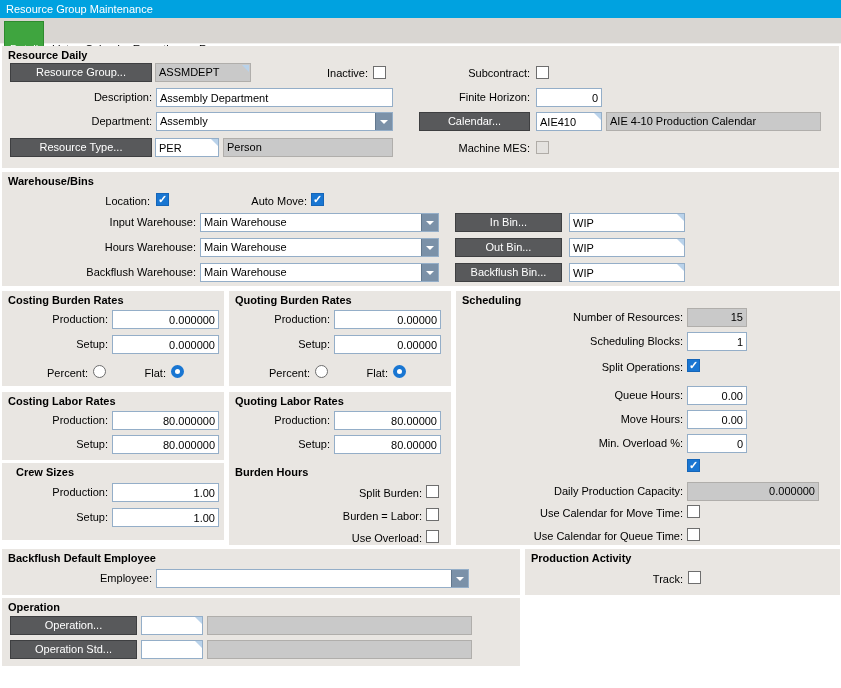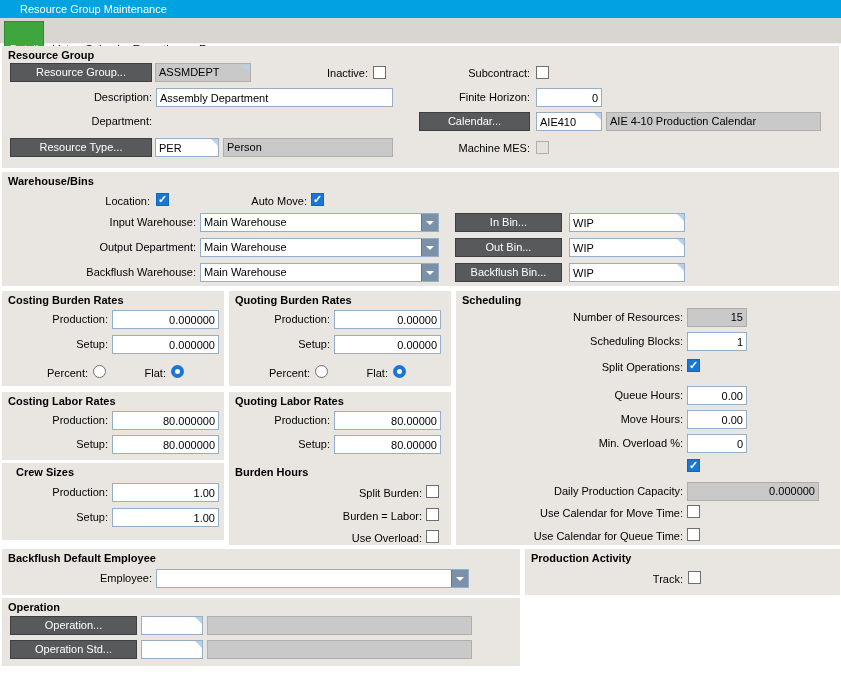--- a/index.html
+++ b/index.html
@@ -1,18 +1,18 @@
 <!DOCTYPE html>
 <html><head>
 <meta charset="utf-8">
 <style>
   * { margin:0; padding:0; box-sizing:border-box; }
   body { font-family:"Liberation Sans",sans-serif; font-size:11px; background:#fff; }
   .page { position:relative; width:841px; height:688px; background:#fff; overflow:hidden; }
-  .titlebar { position:absolute; left:0; top:0; width:841px; height:18px; background:#00a2e0; color:#fff; line-height:18px; padding-left:20px; }
+  .titlebar { position:absolute; left:0; top:0; width:841px; height:18px; background:#00a2e0; color:#fff; line-height:18px; padding-left:6px; }
   .tabbar { position:absolute; left:0; top:18px; width:841px; height:26px; background:#d9d6d2; border-bottom:1px solid #f2f1ef; }
   .tab { position:absolute; top:3px; height:21px; line-height:21px; padding:18px 5px; color:#000; cursor:default; }
   .tab.active { background:#3fa53f; color:#fff; border:1px solid #2e8b2e; line-height:19px; }
   .panel { position:absolute; background:#e9e6e2; }
   .hdr { position:absolute; font-weight:bold; white-space:nowrap; }
   .lbl { position:absolute; text-align:right; white-space:nowrap; height:13px; }
   .btn { position:absolute; height:19px; line-height:17px; background:#58595b; color:#fff; border:1px solid #3e3f41; text-align:center; cursor:default; }
   .tf { position:absolute; height:19px; }
   .tf input { width:100%; height:19px; border:1px solid #94aec8; background:#fff; font:11px "Liberation Sans",sans-serif; padding:0 3px; }
   .tf.num input { text-align:right; }
@@ -38,34 +38,38 @@
   <div class="titlebar">Resource Group Maintenance</div>
 
   <div class="tabbar">
     <div class="tab active" style="left:4px">Detail</div>
     <div class="tab" style="left:47px">List</div>
     <div class="tab" style="left:80px">Calendar Exceptions</div>
     <div class="tab" style="left:194px">Resources</div>
   </div>
 
   <div class="panel" style="left:2px;top:46px;width:837px;height:122px">
-    <div class="hdr" style="left:6px;top:3px">Resource Group</div>
+    <div class="hdr" style="left:6px;top:3px">Resource Daily</div>
     <div class="btn" style="left:8px;top:17px;width:142px">Resource Group...</div>
     <div class="ro" style="left:153px;top:17px;width:96px"><span>ASSMDEPT</span><i class="fold"></i></div>
     <div class="lbl" style="left:278px;top:21px;width:88px">Inactive:</div>
     <span class="cb" style="left:371px;top:20px"></span>
     <div class="lbl" style="left:428px;top:21px;width:100px">Subcontract:</div>
     <span class="cb" style="left:534px;top:20px"></span>
 
     <div class="lbl" style="left:38px;top:45px;width:112px">Description:</div>
     <span class="tf" style="left:154px;top:42px;width:237px"><input value="Assembly Department" style=""></span>
     <div class="lbl" style="left:398px;top:45px;width:130px">Finite Horizon:</div>
     <span class="tf num" style="left:534px;top:42px;width:66px"><input value="0" style=""></span>
 
     <div class="lbl" style="left:38px;top:69px;width:112px">Department:</div>
+    <div class="combo" style="left:154px;top:66px;width:237px">
+      <span class="val">Assembly</span>
+      <span class="arrow"></span>
+    </div>
     <div class="btn" style="left:417px;top:66px;width:111px">Calendar...</div>
     <span class="tf" style="left:534px;top:66px;width:66px"><input value="AIE410" style=""><i class="fold"></i></span>
     <div class="ro" style="left:604px;top:66px;width:215px">AIE 4-10 Production Calendar</div>
 
     <div class="btn" style="left:8px;top:92px;width:142px">Resource Type...</div>
     <span class="tf" style="left:153px;top:92px;width:64px"><input value="PER" style=""><i class="fold"></i></span>
     <div class="ro" style="left:221px;top:92px;width:170px">Person</div>
     <div class="lbl" style="left:398px;top:96px;width:130px">Machine MES:</div>
     <span class="cb disabled" style="left:534px;top:95px"></span>
   </div>
@@ -78,21 +82,21 @@
     <span class="cb checked" style="left:309px;top:21px"></span>
 
     <div class="lbl" style="left:18px;top:44px;width:176px">Input Warehouse:</div>
     <div class="combo" style="left:198px;top:41px;width:239px">
       <span class="val">Main Warehouse</span>
       <span class="arrow"></span>
     </div>
     <div class="btn" style="left:453px;top:41px;width:107px">In Bin...</div>
     <span class="tf" style="left:567px;top:41px;width:116px"><input value="WIP" style=""><i class="fold"></i></span>
 
-    <div class="lbl" style="left:18px;top:69px;width:176px">Output Department:</div>
+    <div class="lbl" style="left:18px;top:69px;width:176px">Hours Warehouse:</div>
     <div class="combo" style="left:198px;top:66px;width:239px">
       <span class="val">Main Warehouse</span>
       <span class="arrow"></span>
     </div>
     <div class="btn" style="left:453px;top:66px;width:107px">Out Bin...</div>
     <span class="tf" style="left:567px;top:66px;width:116px"><input value="WIP" style=""><i class="fold"></i></span>
 
     <div class="lbl" style="left:18px;top:94px;width:176px">Backflush Warehouse:</div>
     <div class="combo" style="left:198px;top:91px;width:239px">
       <span class="val">Main Warehouse</span>

